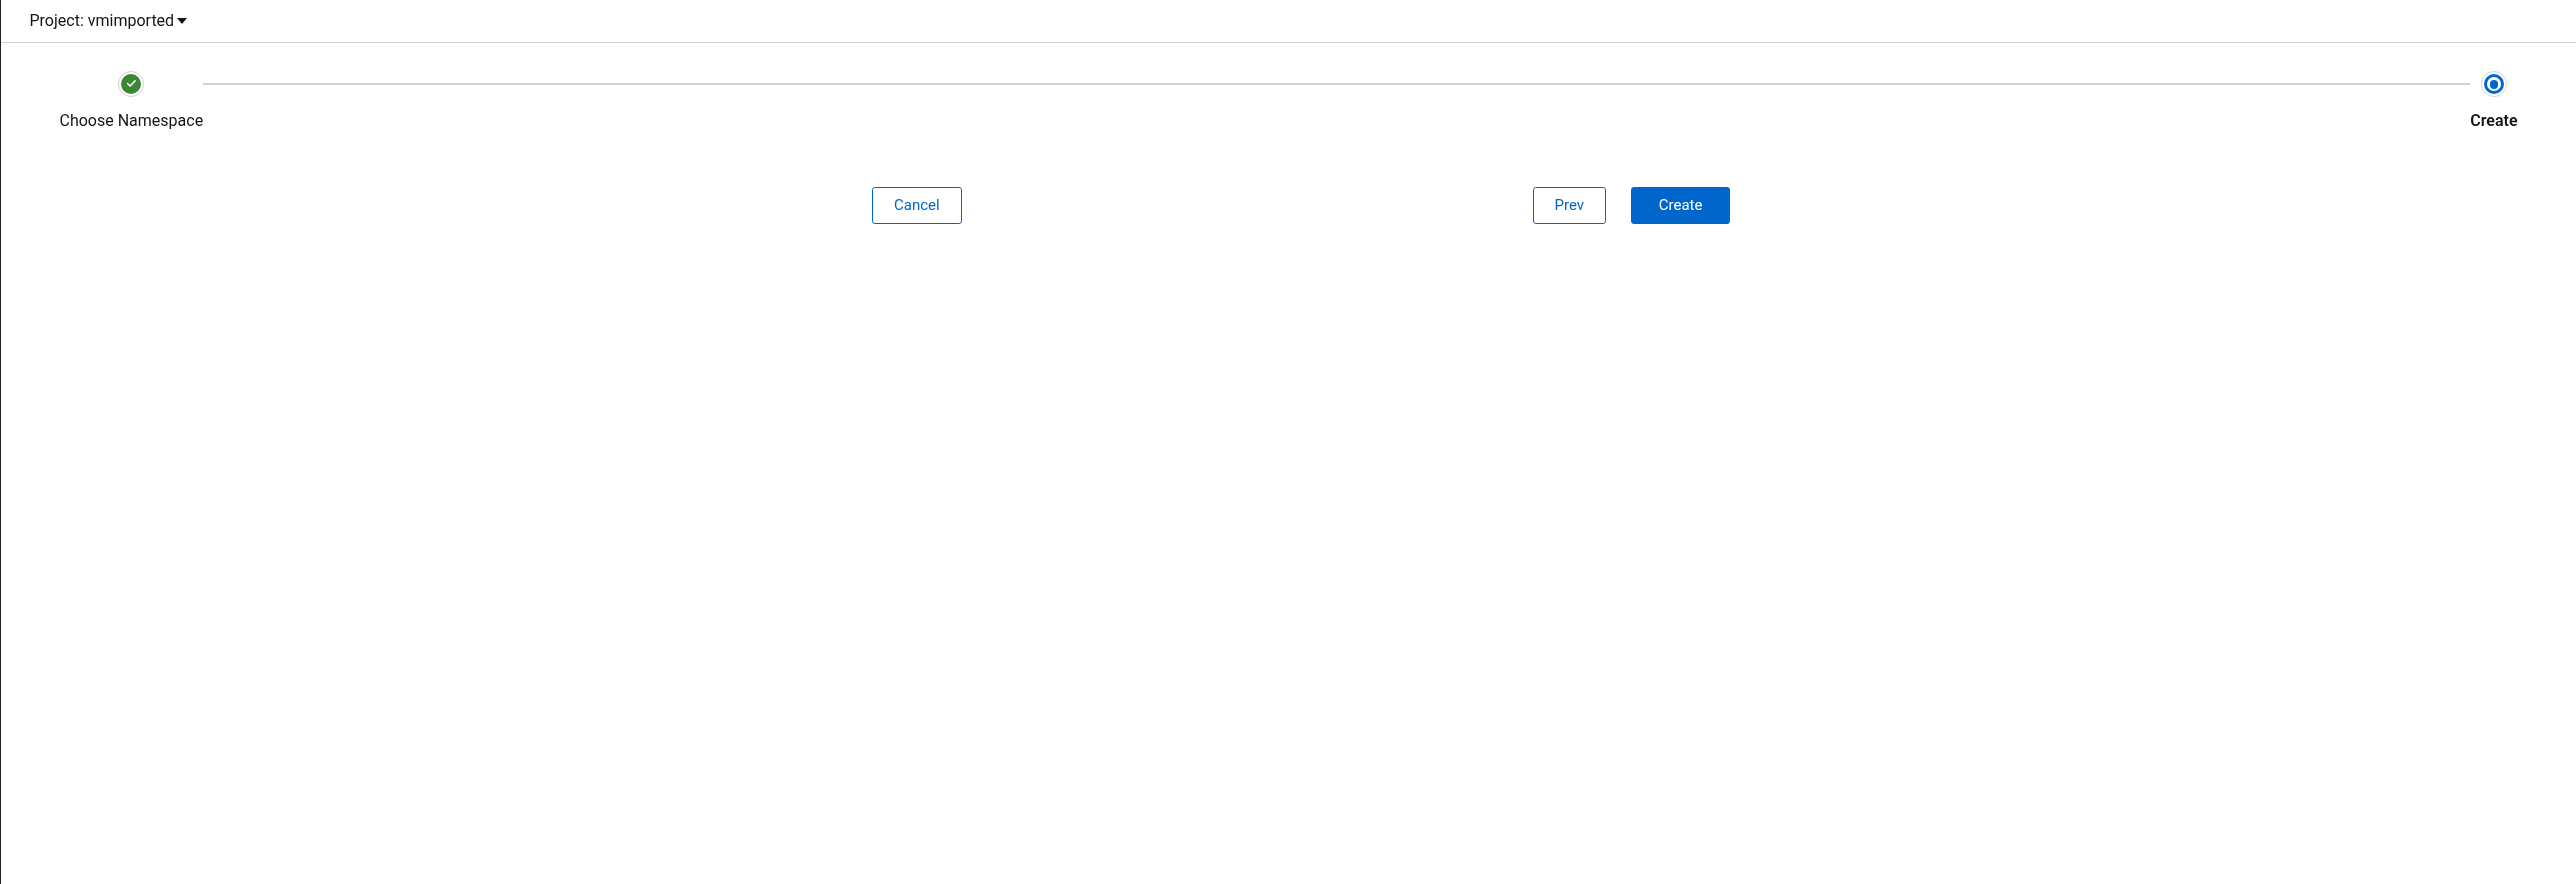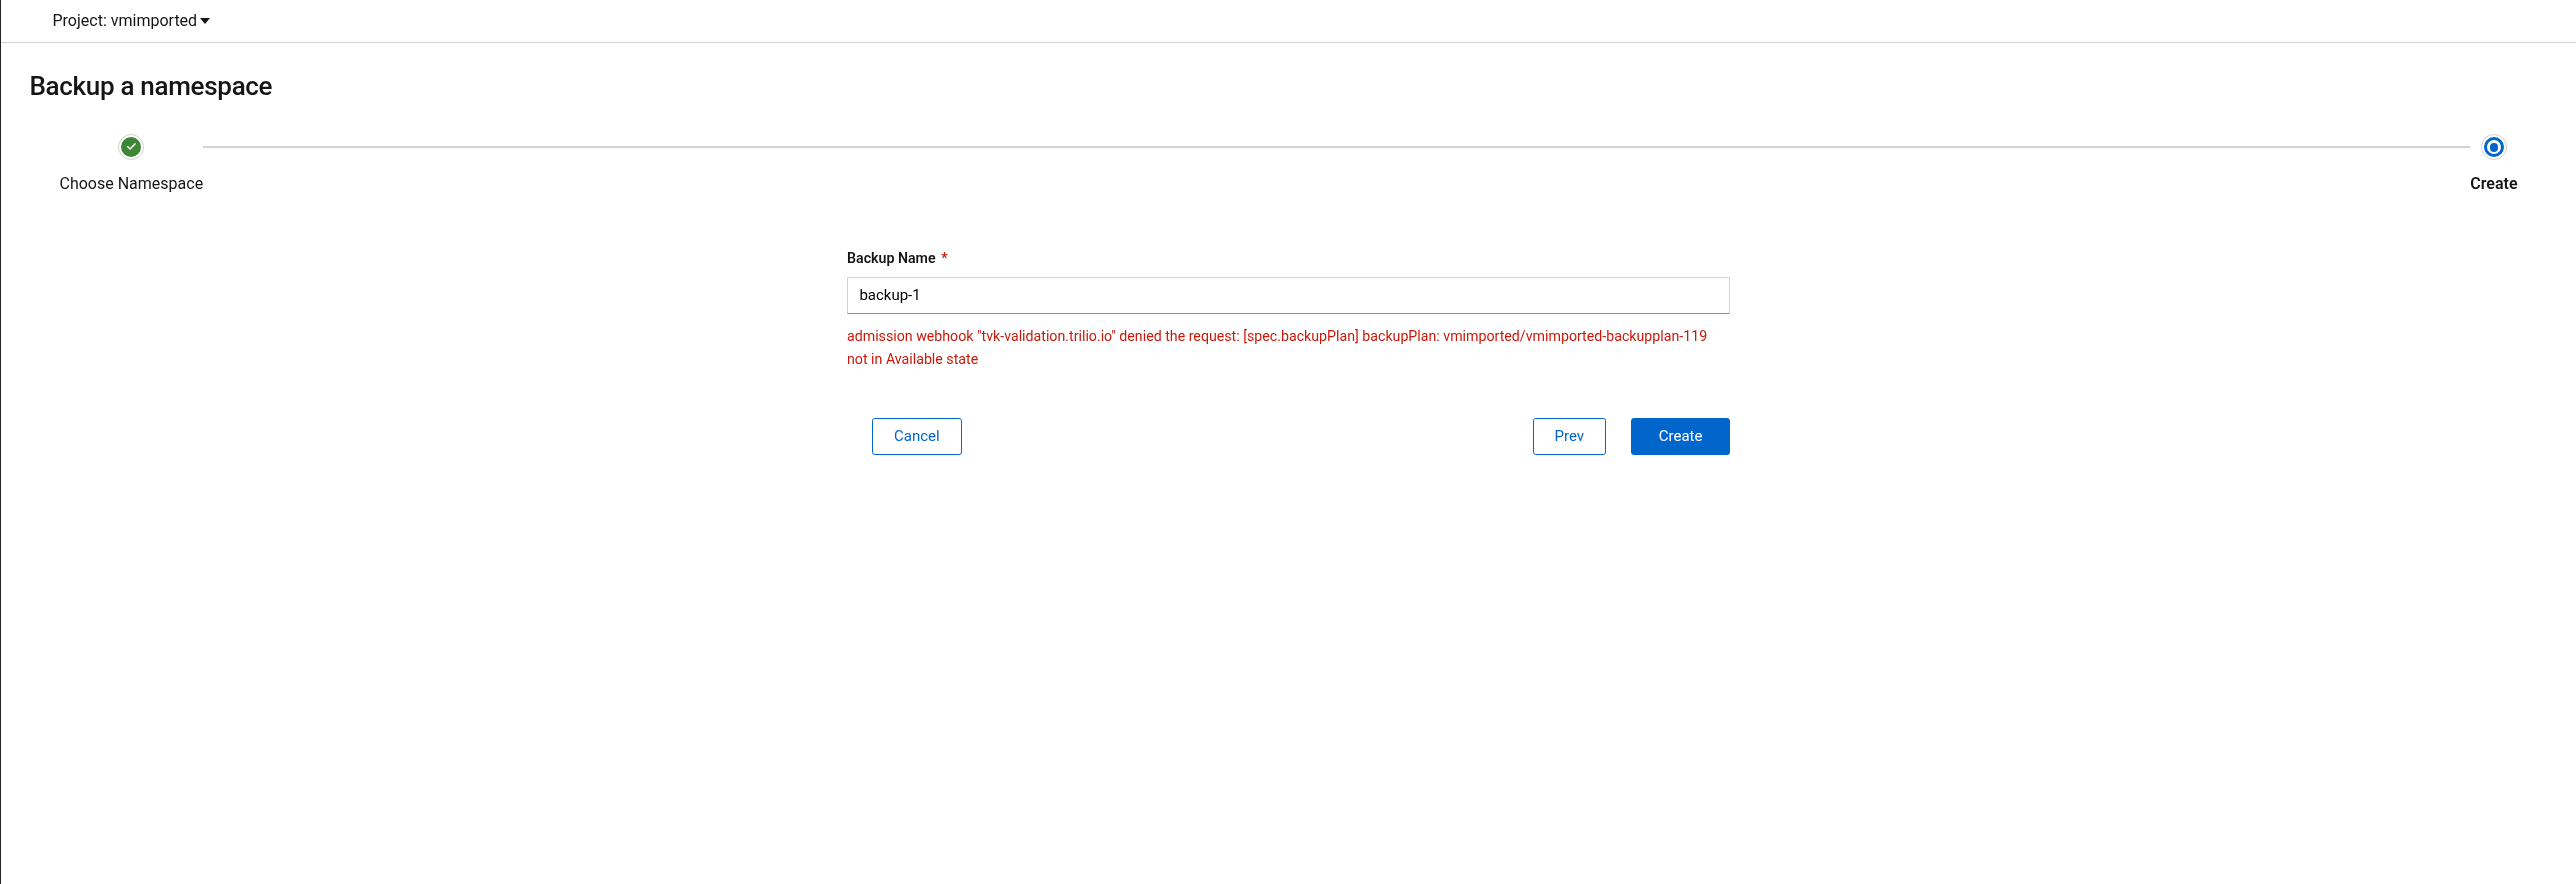--- a/index.html
+++ b/index.html
@@ -22,21 +22,20 @@
       border-bottom: 0.9px solid #d2d2d2;
       display: flex;
       align-items: center;
       font-size: 16px;
     }
     .project-dropdown {
       display: inline-flex;
       align-items: center;
       gap: 3px;
       cursor: pointer;
-      margin-left: 23px;
     }
     .chevron-down {
       width: 0;
       height: 0;
       border-left: 5.7px solid transparent;
       border-right: 5.7px solid transparent;
       border-top: 6.6px solid #151515;
     }
     .content {
       padding: 28.5px 28.5px 38px 28.5px;
@@ -196,21 +195,20 @@
     <div class="project-dropdown">
       <span>
         <span>Project:</span>
         <span>vmimported</span>
       </span>
       <span class="chevron-down"></span>
     </div>
   </div>
 
   <div class="content">
-    <h1 class="page-title">Backup a namespace</h1>
 
     <div class="stepper">
       <div class="step">
         <div class="step-circle complete">
           <div class="inner-check">
             <svg viewBox="0 0 16 16">
                 <path d="M13.485 1.929a1 1 0 0 1 0 1.414L6.414 10.414a1 1 0 0 1-1.414 0L1.515 6.929a1 1 0 1 1 1.414-1.414L5.707 8.293l6.364-6.364a1 1 0 0 1 1.414 0z"></path>
               </svg>
           </div>
         </div>
@@ -226,27 +224,20 @@
         <div class="step-circle active">
           <div class="inner-dot-ring">
               <div class="inner-dot"></div>
             </div>
         </div>
         <div class="step-label">Create</div>
       </div>
     </div>
 
     <div class="form-area">
-      <div class="form-group">
-        <label class="form-label">
-          <span>Backup Name</span><span class="required-star">*</span>
-        </label>
-        <input type="text" class="text-input" value="backup-1" style="">
-        <div class="error-text">admission webhook "tvk-validation.trilio.io" denied the request: [spec.backupPlan] backupPlan: vmimported/vmimported-backupplan-119 not in Available state</div>
-      </div>
 
       <div class="button-row">
         <button class="btn btn-secondary">Cancel</button>
         <div class="button-row-right">
           <button class="btn btn-secondary">Prev</button>
           <button class="btn btn-primary">Create</button>
         </div>
       </div>
     </div>
   </div>

